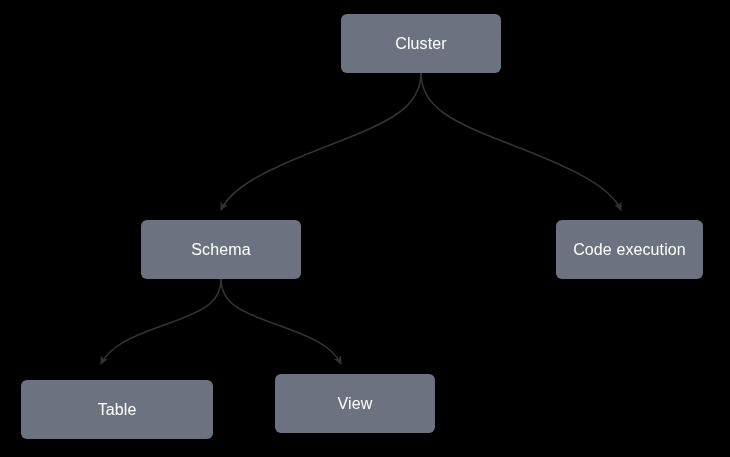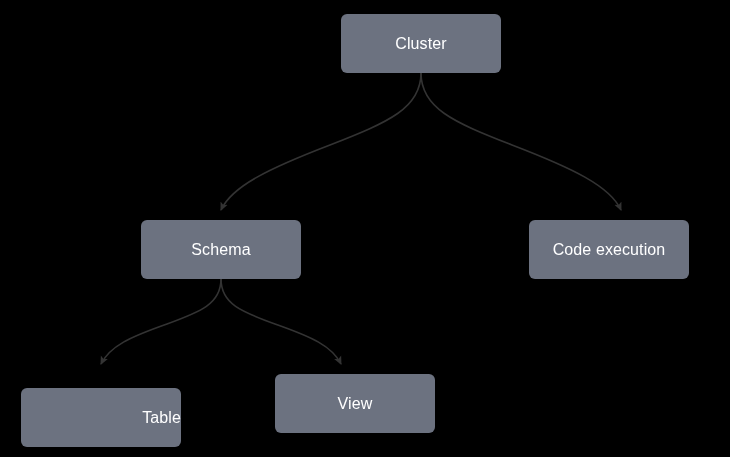--- a/index.html
+++ b/index.html
@@ -66,25 +66,25 @@
   </svg>
 
   <div class="node" style="left:341px; top:14px; width:160px; height:59px;">
     <span class="node-label">Cluster</span>
   </div>
 
   <div class="node" style="left:141px; top:220px; width:160px; height:59px;">
     <span class="node-label">Schema</span>
   </div>
 
-  <div class="node" style="left:529px; top:220px; width:160px; height:59px;">
+  <div class="node" style="left:556px; top:220px; width:147px; height:59px;">
     <span class="node-label">Code execution</span>
   </div>
 
-  <div class="node" style="left:21px; top:388px; width:160px; height:59px;justify-content:flex-end;">
+  <div class="node" style="left:21px; top:380px; width:192px; height:59px;">
     <span class="node-label">Table</span>
   </div>
 
   <div class="node" style="left:275px; top:374px; width:160px; height:59px;">
     <span class="node-label">View</span>
   </div>
 
 </div>
 
 </body></html>

